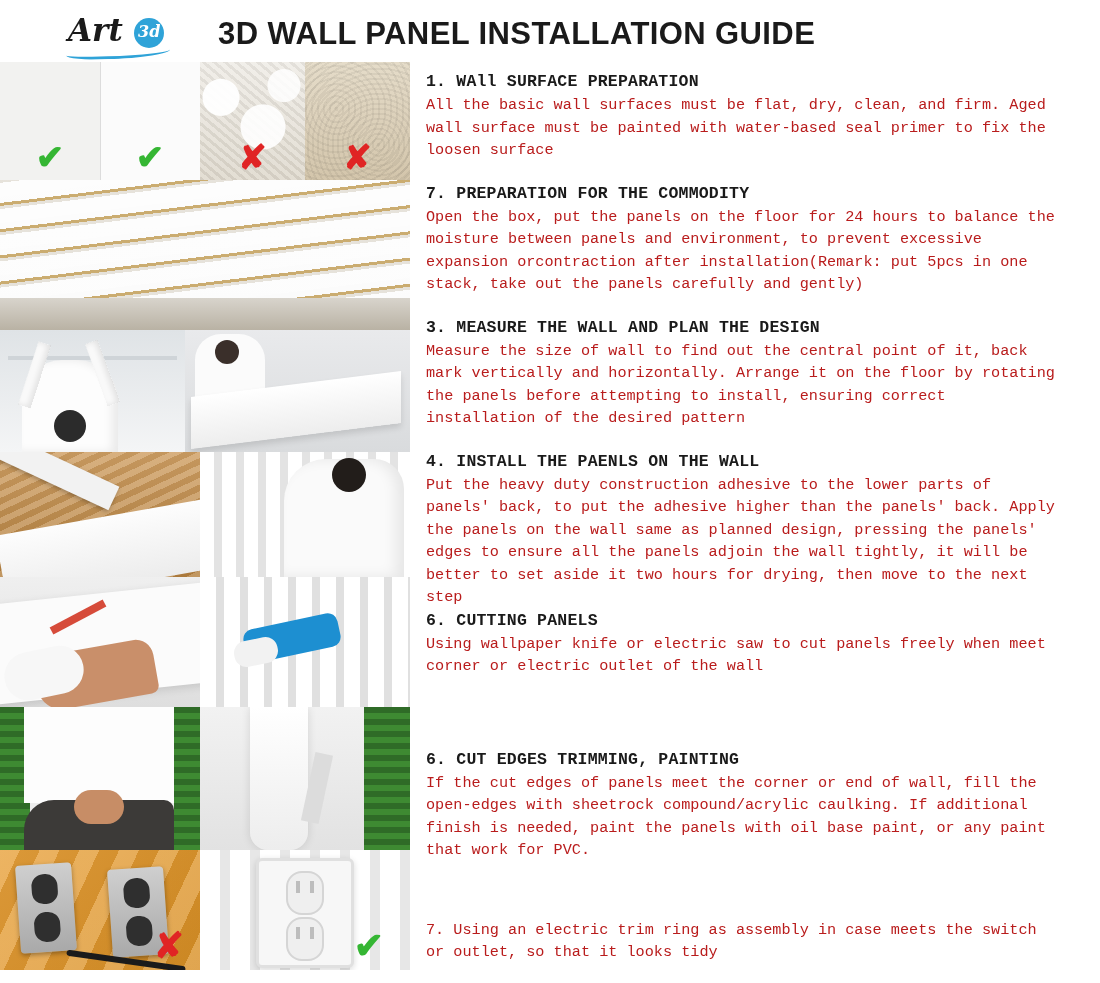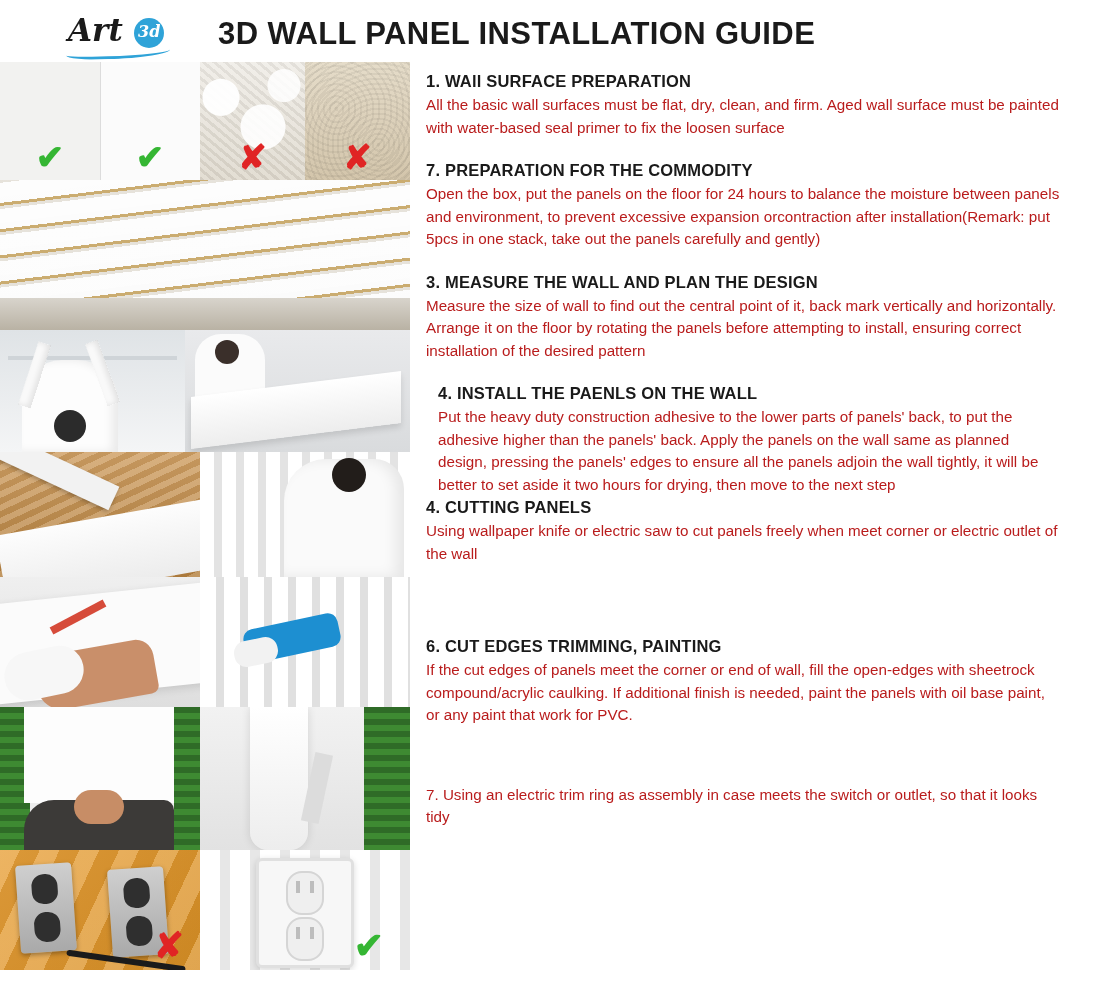--- a/index.html
+++ b/index.html
@@ -100,40 +100,41 @@
   }
   .steps {
     width: 690px;
     flex: none;
     padding: 8px 40px 0 16px;
     box-sizing: border-box;
   }
 
   .step {
     margin-bottom: 14px;
+    font-family: Liberation Mono, monospace;
   }
   .step-title {
     font-size: 16.5px;
     font-weight: 700;
     letter-spacing: 0.2px;
     margin: 0 0 3px 0;
     color: #1a1a1a;
   }
   .step-body {
     font-size: 15.2px;
     line-height: 1.48;
     margin: 0;
     color: #b91c1c;
   }
 
   
   .s1 { margin-top: 2px; margin-bottom: 22px; }
   .s2 { margin-bottom: 22px; }
   .s3 { margin-bottom: 22px; }
-  .s4 { margin-bottom: 2px; margin-left: 12px; }
+  .s4 { margin-bottom: 2px; }
   .s5 { margin-bottom: 72px; }
   .s6 { margin-bottom: 57px; }
   .s7 { margin-bottom: 4px; }
 
   
   .prow { display: flex; width: 410px; }
   .ph { position: relative; overflow: hidden; }
 
   
   .r1 { height: 118px; }
@@ -573,21 +574,21 @@
         <h3 class="step-title">3. MEASURE THE WALL AND PLAN THE DESIGN</h3>
         <p class="step-body">Measure the size of wall to find out the central point of it, back mark vertically and horizontally. Arrange it on the floor by rotating the panels before attempting to install, ensuring correct installation of the desired pattern</p>
       </div>
 
       <div class="step s4">
         <h3 class="step-title">4. INSTALL THE PAENLS ON THE WALL</h3>
         <p class="step-body">Put the heavy duty construction adhesive to the lower parts of panels' back, to put the adhesive higher than the panels' back. Apply the panels on the wall same as planned design, pressing the panels' edges to ensure all the panels adjoin the wall tightly, it will be better to set aside it two hours for drying, then move to the next step</p>
       </div>
 
       <div class="step s5">
-        <h3 class="step-title">4. CUTTING PANELS</h3>
+        <h3 class="step-title">6. CUTTING PANELS</h3>
         <p class="step-body">Using wallpaper knife or electric saw to cut panels freely when meet corner or electric outlet of the wall</p>
       </div>
 
       <div class="step s6">
         <h3 class="step-title">6. CUT EDGES TRIMMING, PAINTING</h3>
         <p class="step-body">If the cut edges of panels meet the corner or end of wall, fill the open-edges with sheetrock compound/acrylic caulking. If additional finish is needed, paint the panels with oil base paint, or any paint that work for PVC.</p>
       </div>
 
       <div class="step s7">
         <p class="step-body">7. Using an electric trim ring as assembly in case meets the switch or outlet, so that it looks tidy</p>

